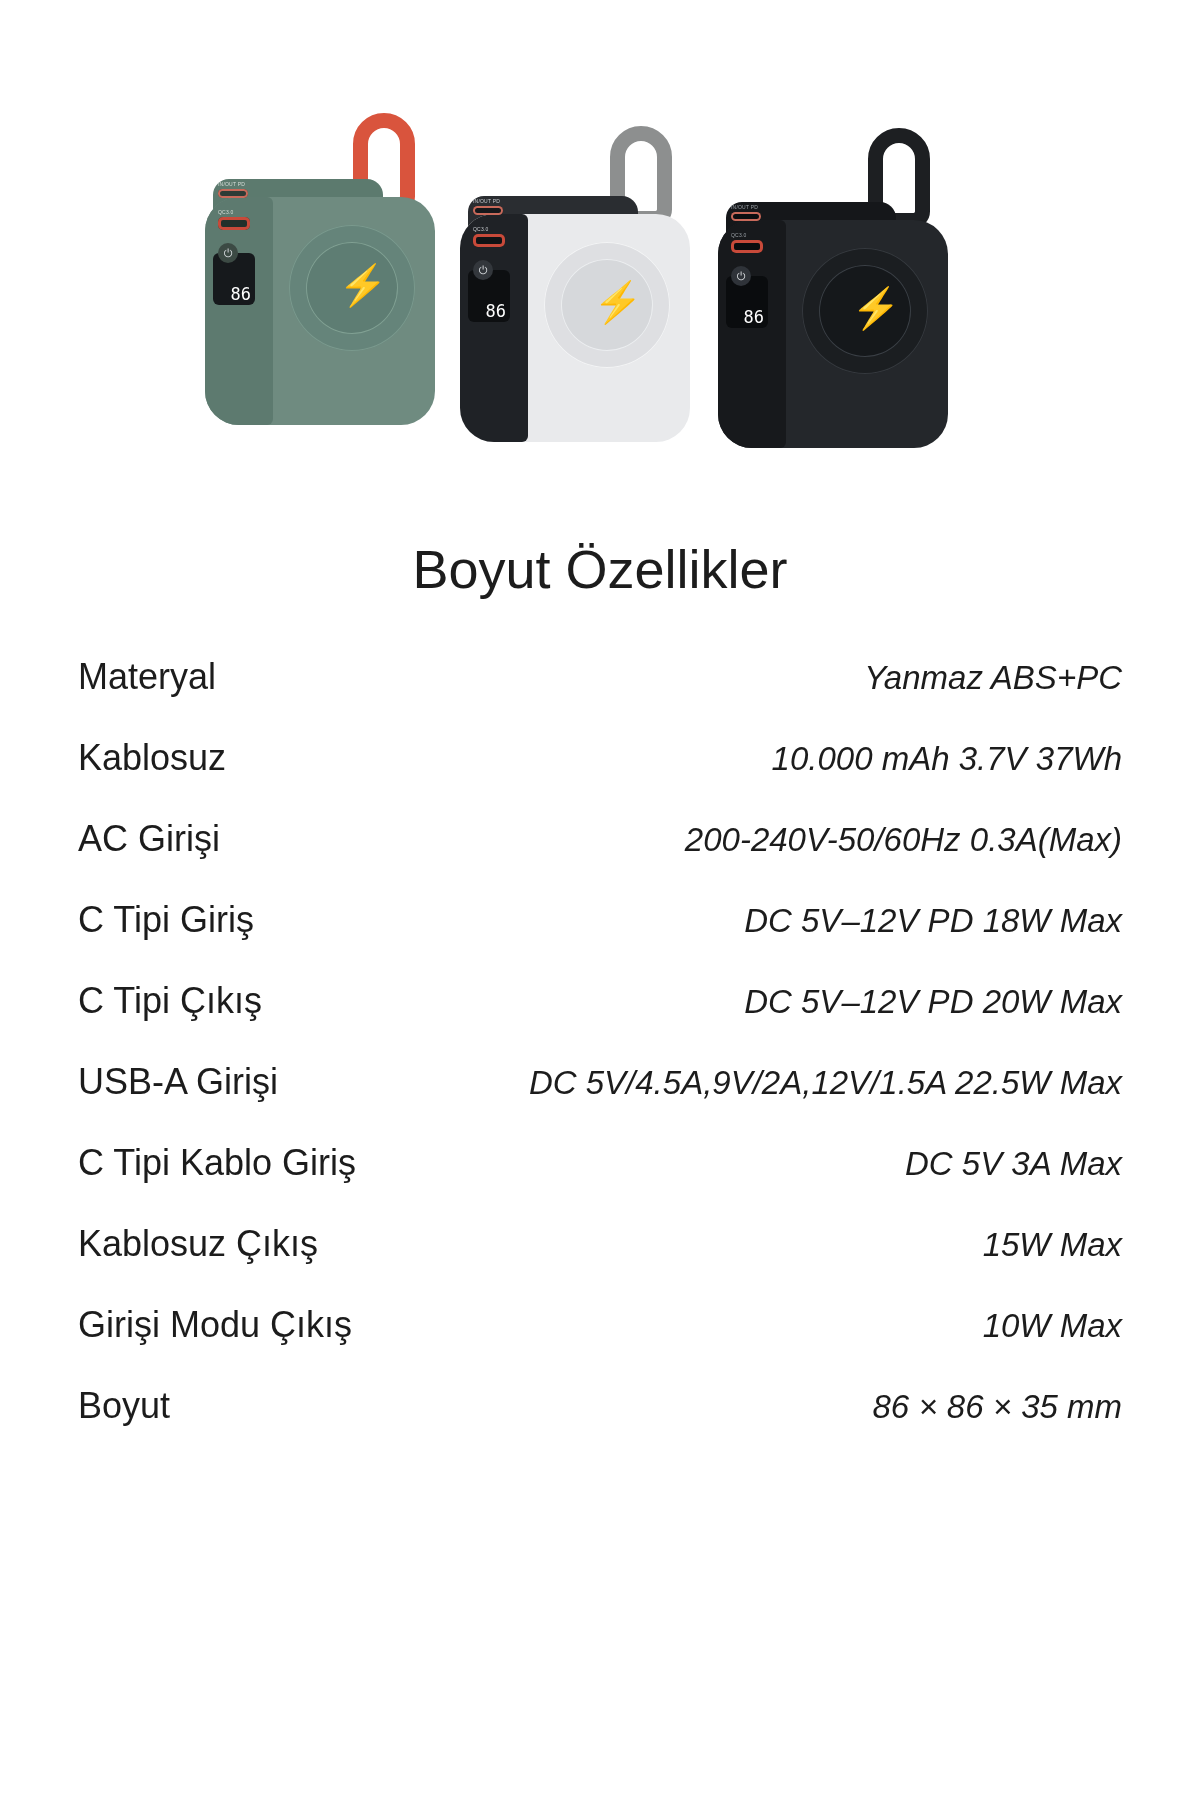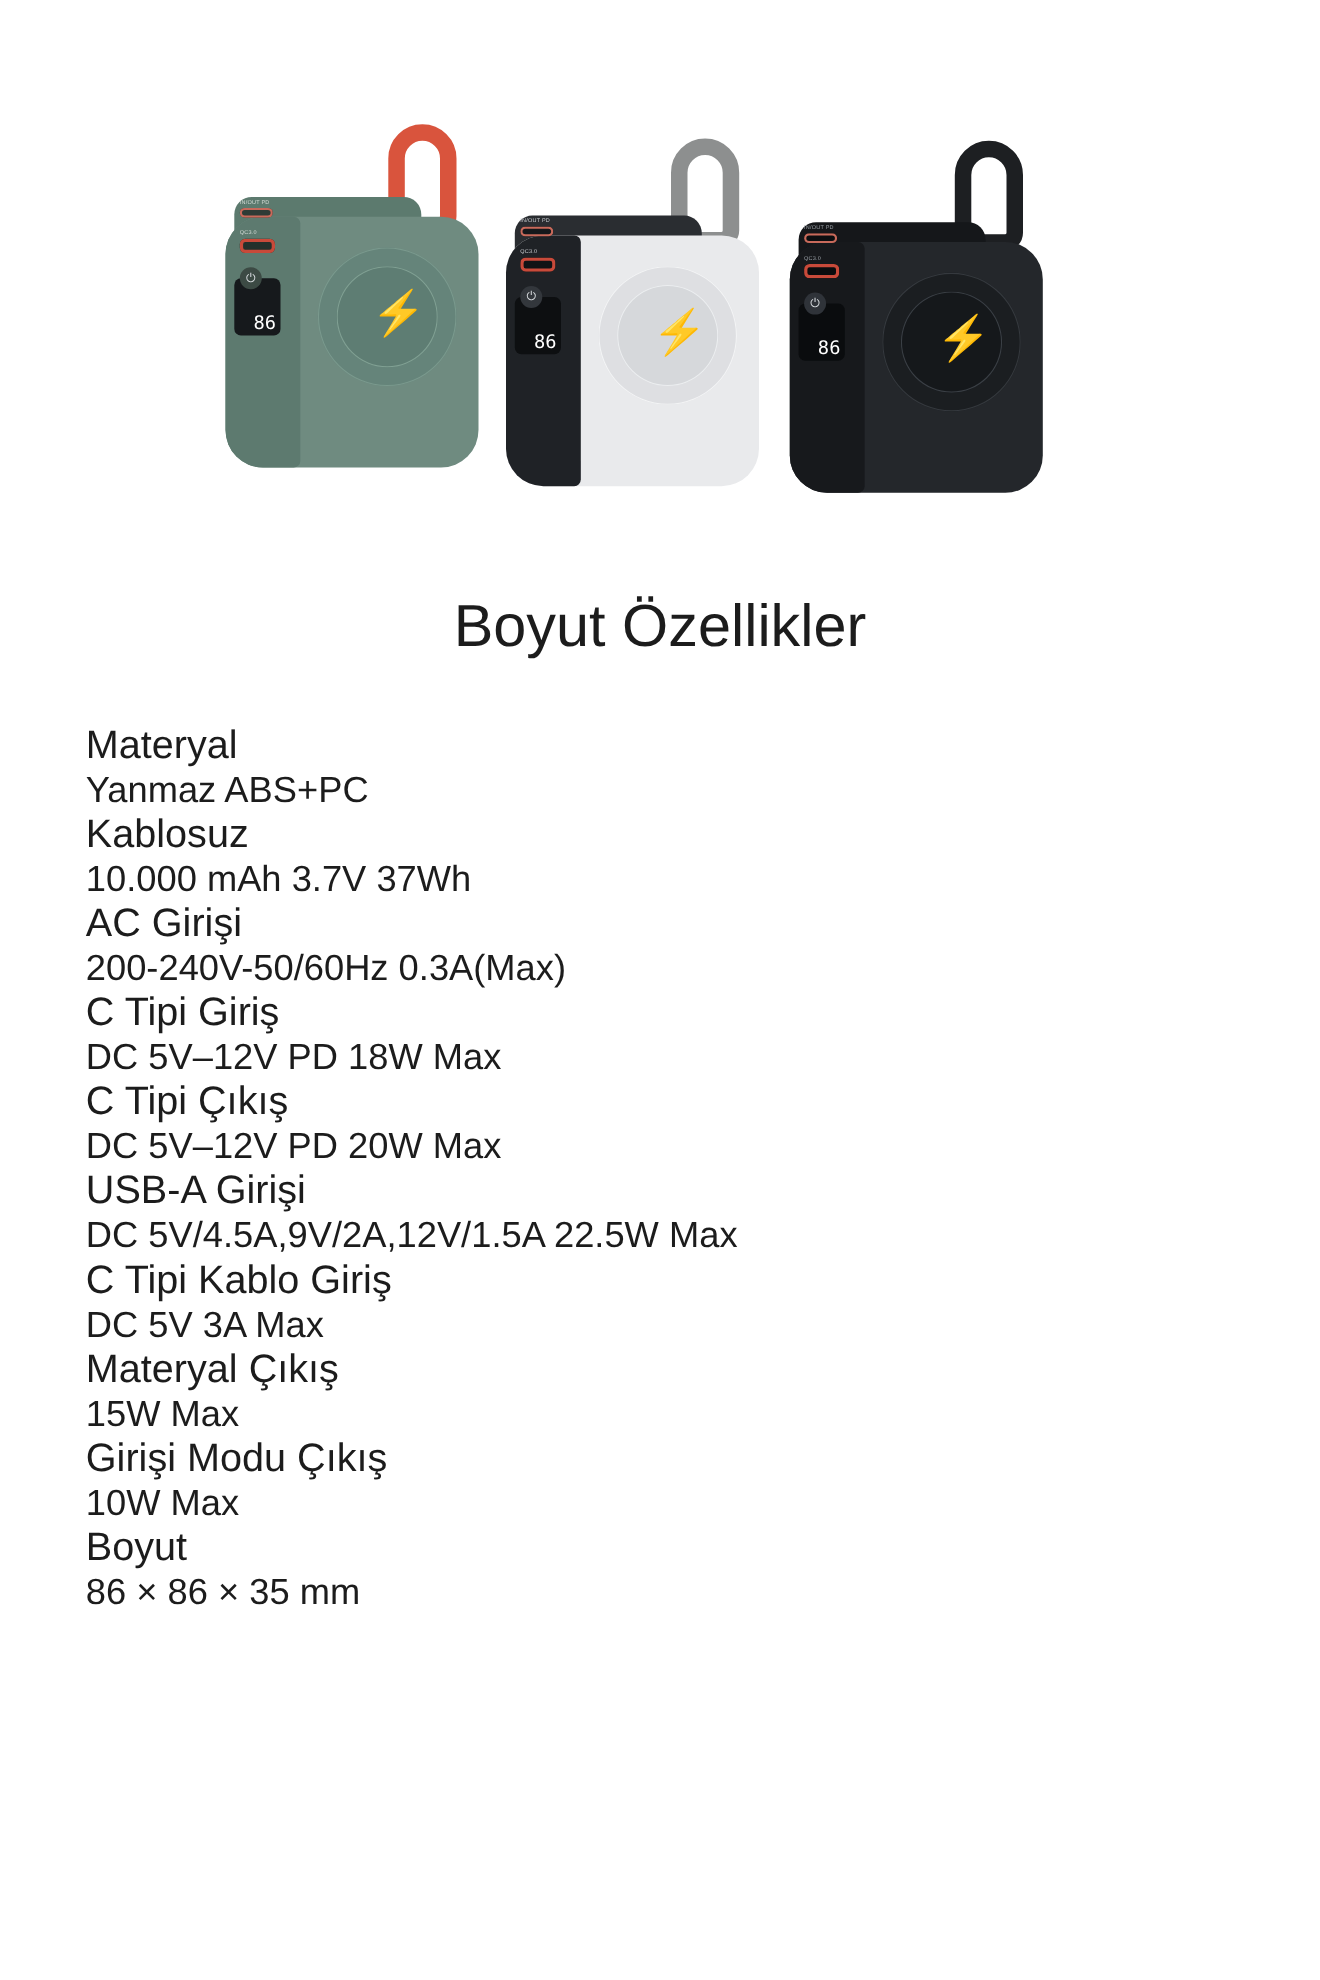--- a/index.html
+++ b/index.html
@@ -152,36 +152,36 @@
   .specs {
     margin: 56px 78px 0 78px;
     width: 1044px;
   }
 
   .spec-row {
     display: flex;
     align-items: baseline;
     justify-content: space-between;
     height: 81px;
-    flex-direction: column;
   }
 
   .spec-label {
     font-size: 36px;
     font-weight: 400;
     color: #1c1c1c;
     white-space: nowrap;
   }
 
   .spec-value {
     font-size: 33px;
     font-weight: 400;
     color: #1c1c1c;
     text-align: left;
     white-space: nowrap;
+    font-style: italic;
   }
 </style>
 </head>
 <body>
 
 <div class="page">
 
   <div class="hero">
 
     <div class="device" style="left:205px; top:125px;">
@@ -276,21 +276,21 @@
       <div class="spec-label">USB-A Girişi</div>
       <div class="spec-value">DC 5V/4.5A,9V/2A,12V/1.5A 22.5W Max</div>
     </div>
 
     <div class="spec-row">
       <div class="spec-label">C Tipi Kablo Giriş</div>
       <div class="spec-value">DC 5V 3A Max</div>
     </div>
 
     <div class="spec-row">
-      <div class="spec-label">Materyal Çıkış</div>
+      <div class="spec-label">Kablosuz Çıkış</div>
       <div class="spec-value">15W Max</div>
     </div>
 
     <div class="spec-row">
       <div class="spec-label">Girişi Modu Çıkış</div>
       <div class="spec-value">10W Max</div>
     </div>
 
     <div class="spec-row">
       <div class="spec-label">Boyut</div>

